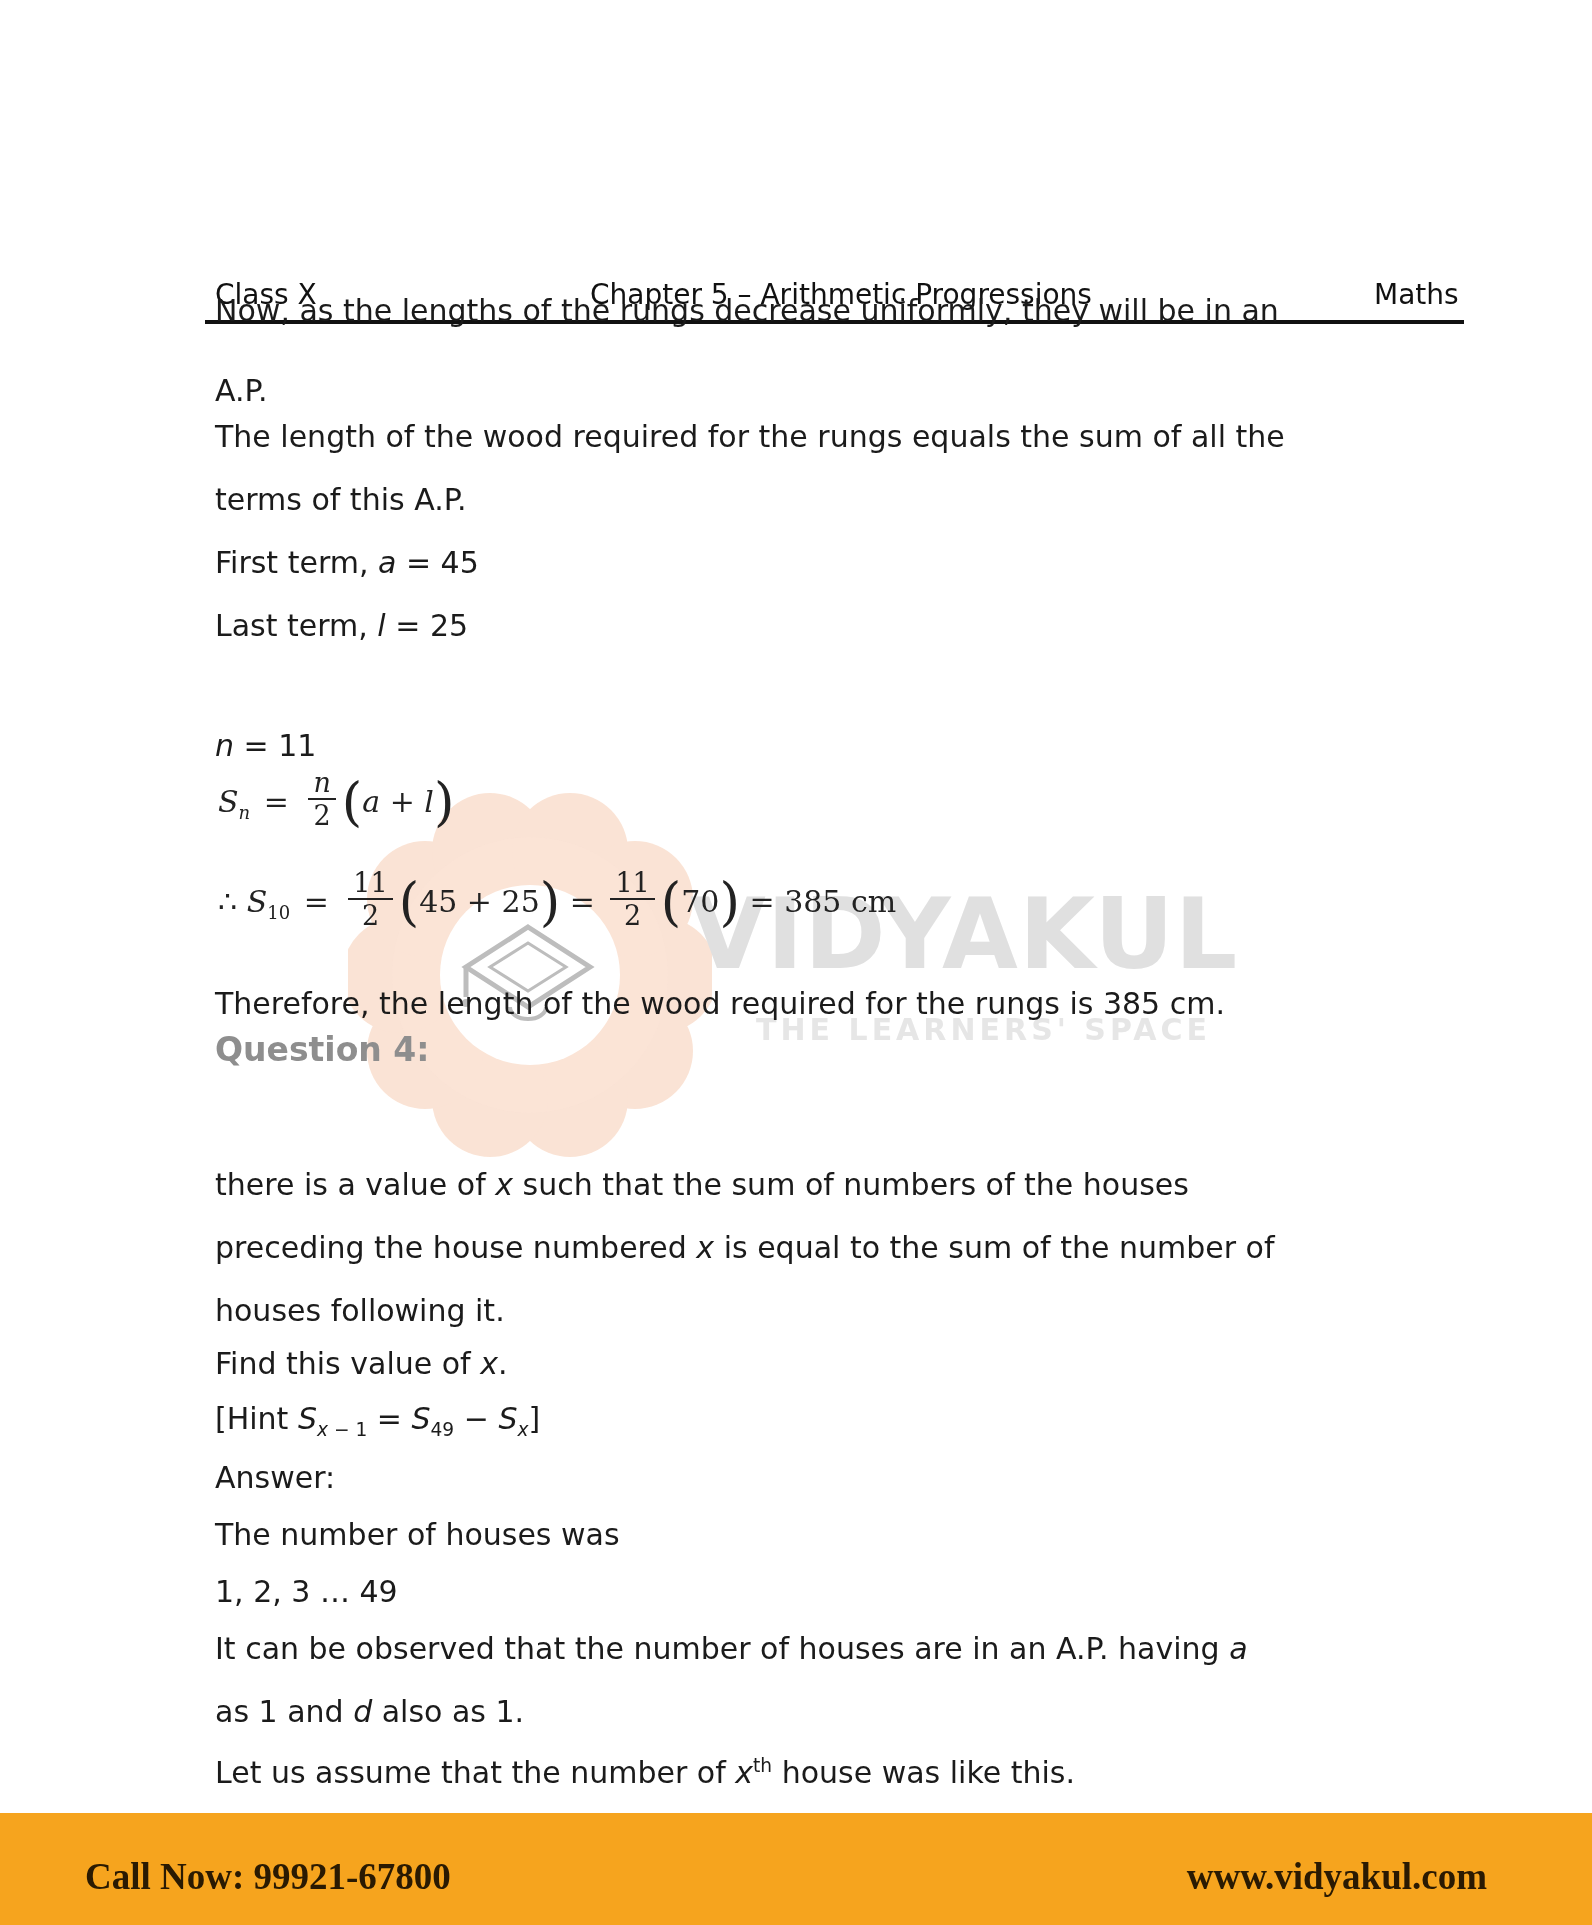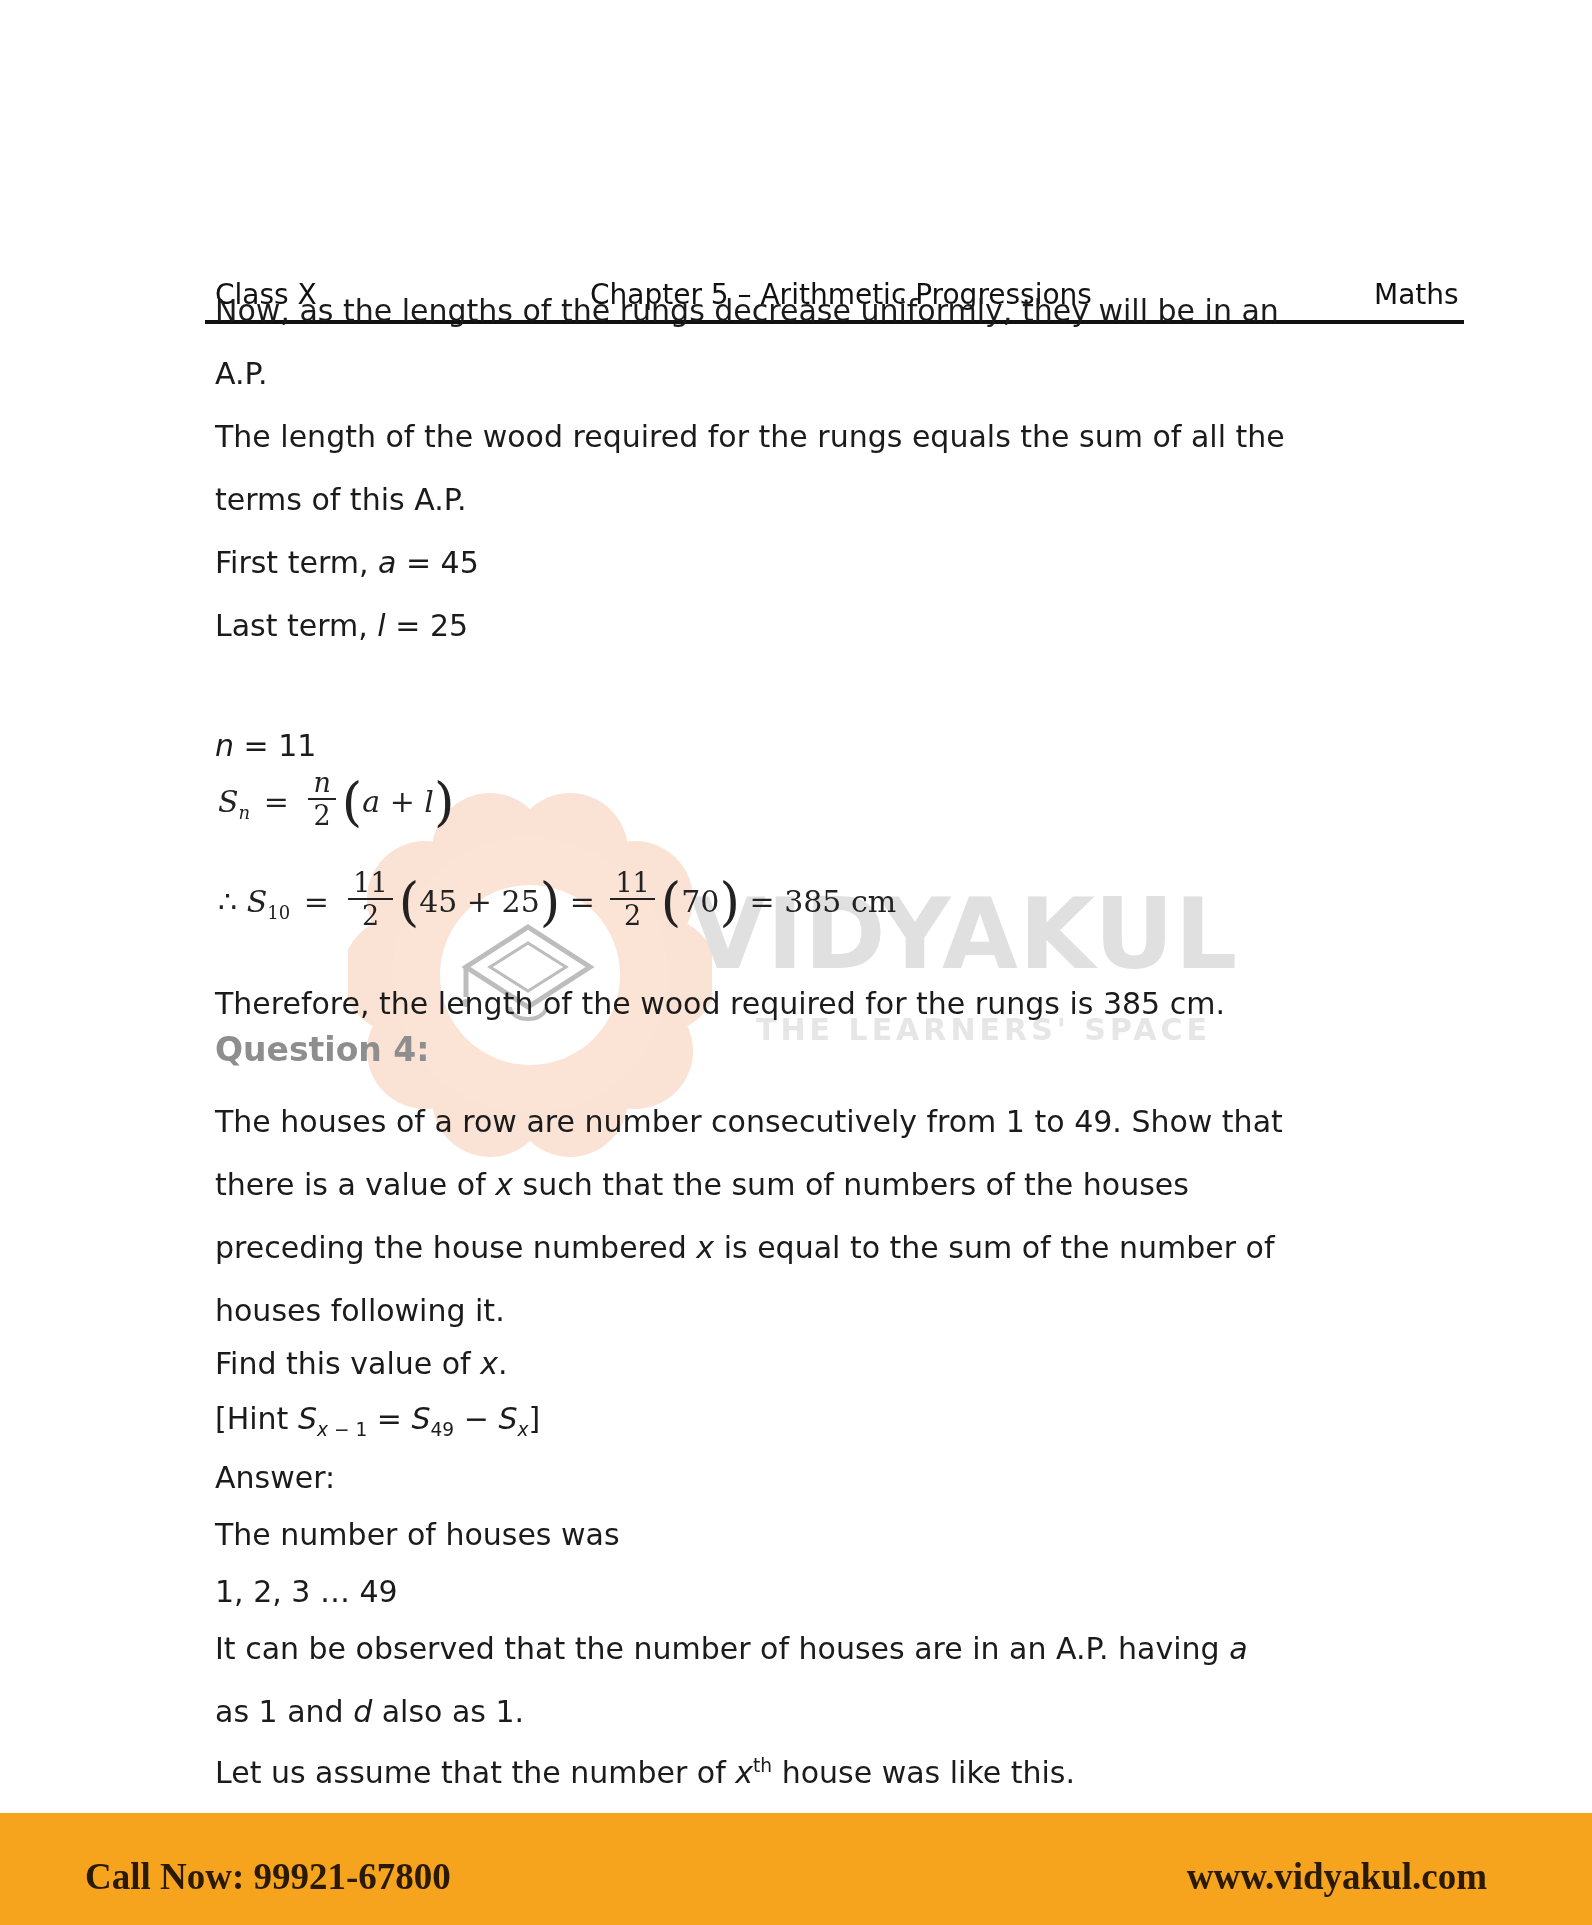--- a/index.html
+++ b/index.html
@@ -106,35 +106,34 @@
   </div>
 
   <div id="content">
 
     <div class="hdr" id="hdr-left">Class X</div>
     <div class="hdr" id="hdr-center">Chapter 5 – Arithmetic Progressions</div>
     <div class="hdr" id="hdr-right">Maths</div>
     <div id="hdr-rule"></div>
 
     <div class="bline" style="top:292px">Now, as the lengths of the rungs decrease uniformly, they will be in an</div>
-    <div class="bline" style="top:355px">A.P.</div>
+    <div class="bline" style="top:372px">A.P.</div>
     <div class="bline" style="top:418px">The length of the wood required for the rungs equals the sum of all the</div>
     <div class="bline" style="top:481px">terms of this A.P.</div>
     <div class="bline" style="top:544px">First term, <i>a</i> = 45</div>
     <div class="bline" style="top:607px">Last term, <i>l</i> = 25</div>
     <div class="bline" style="top:727px"><i>n</i> = 11</div>
 
     <div class="formula" style="top:772px"><i>S</i><sub><i>n</i></sub><span class="eq"> = </span><span class="frac"><span class="fn"><i>n</i></span><span class="fd">2</span></span><span class="big">(</span><i>a</i> + <i>l</i><span class="big">)</span></div>
     <div class="formula" style="top:872px"><span class="tf">∴ </span><i>S</i><sub>10</sub><span class="eq"> = </span><span class="frac"><span class="fn">11</span><span class="fd">2</span></span><span class="big">(</span>45 + 25<span class="big">)</span> = <span class="frac"><span class="fn">11</span><span class="fd">2</span></span><span class="big">(</span>70<span class="big">)</span> = 385 cm</div>
 
     <div class="bline" style="top:985px">Therefore, the length of the wood required for the rungs is 385 cm.</div>
 
     <div id="q4-heading">Question 4:</div>
 
-    <div class="bline" style="top:1103px">The houses of a row are number consecutively from 1 to 49. Show that</div>
     <div class="bline" style="top:1166px">there is a value of <i>x</i> such that the sum of numbers of the houses</div>
     <div class="bline" style="top:1229px">preceding the house numbered <i>x</i> is equal to the sum of the number of</div>
     <div class="bline" style="top:1292px">houses following it.</div>
     <div class="bline" style="top:1345px">Find this value of <i>x</i>.</div>
     <div class="bline" style="top:1400px">[Hint <i>S</i><sub><i>x</i> − 1</sub> = <i>S</i><sub>49</sub> − <i>S</i><sub><i>x</i></sub>]</div>
     <div class="bline" style="top:1459px">Answer:</div>
     <div class="bline" style="top:1516px">The number of houses was</div>
     <div class="bline" style="top:1573px">1, 2, 3 … 49</div>
     <div class="bline" style="top:1630px">It can be observed that the number of houses are in an A.P. having <i>a</i></div>
     <div class="bline" style="top:1693px">as 1 and <i>d</i> also as 1.</div>

